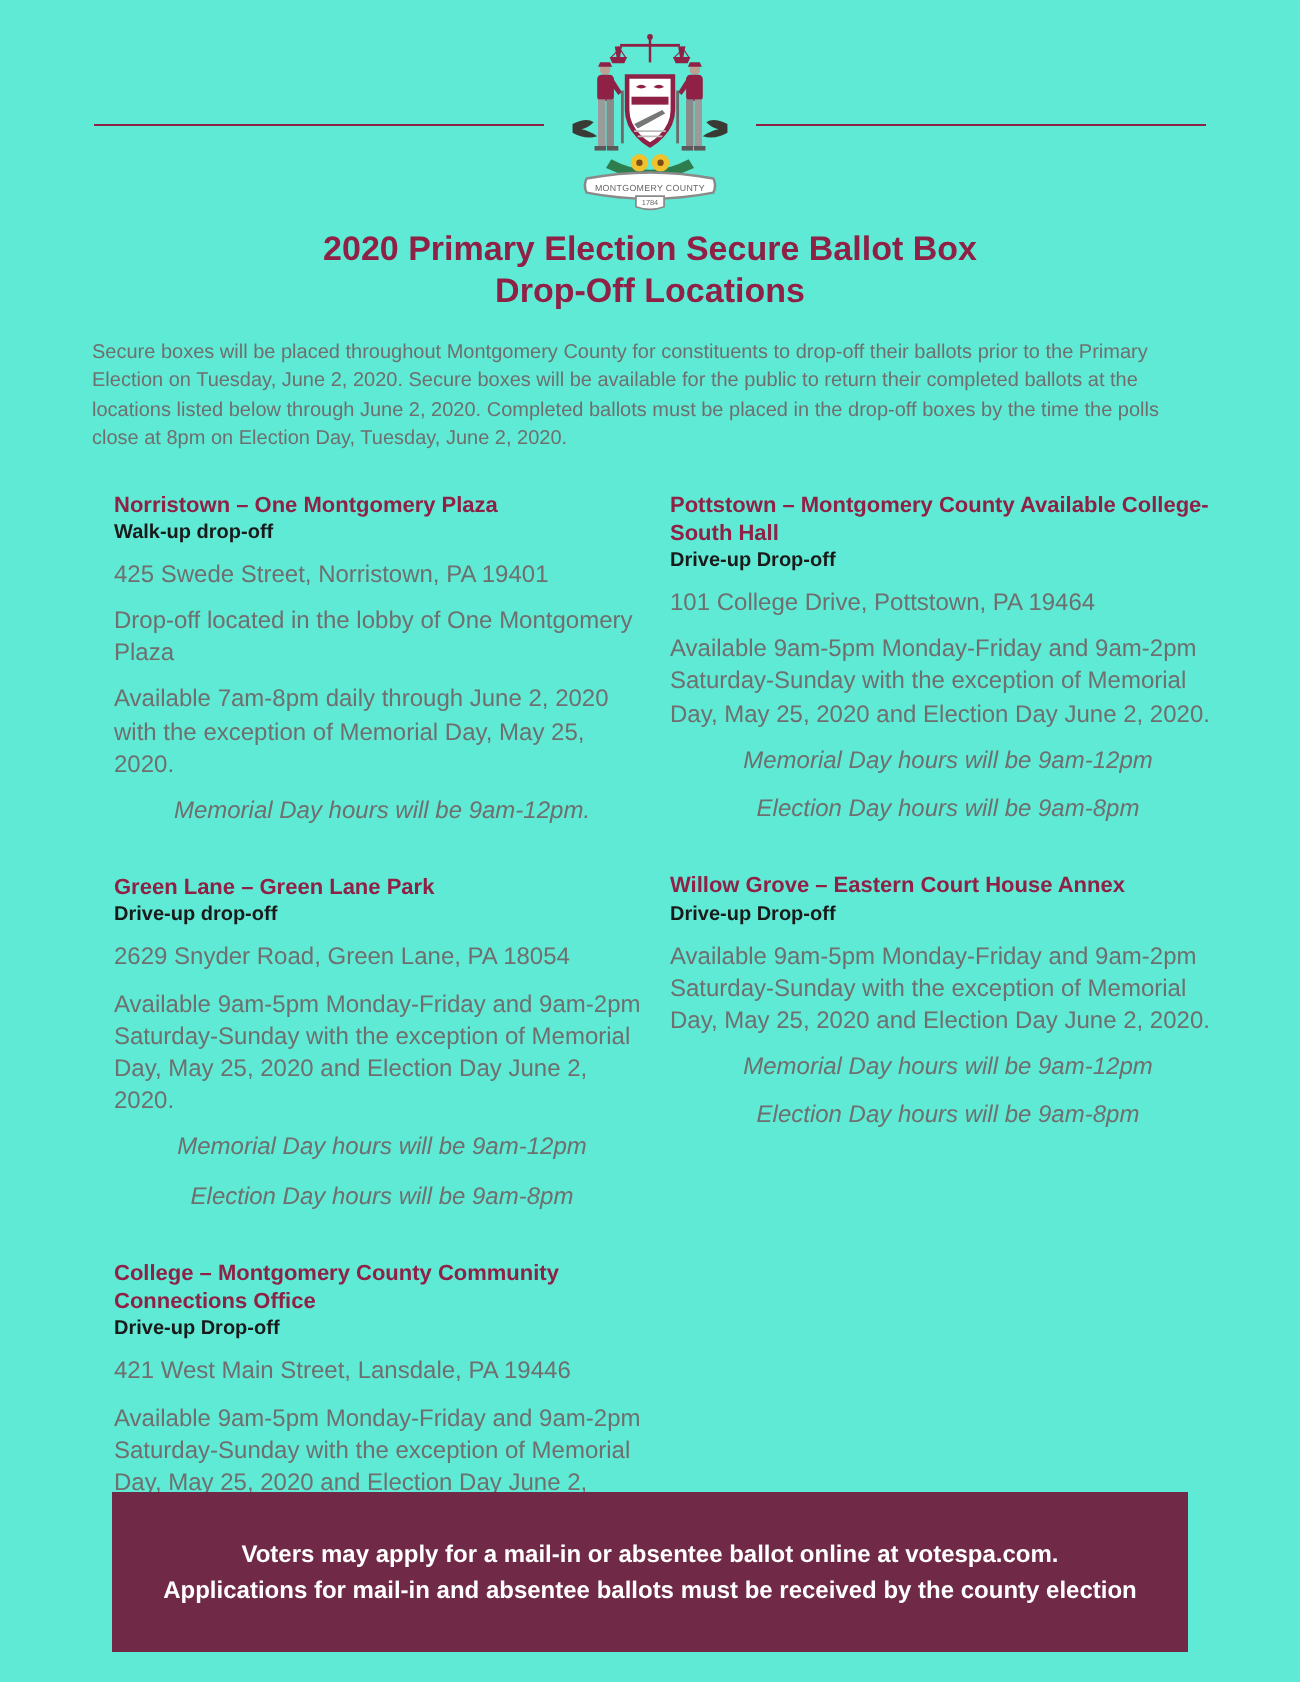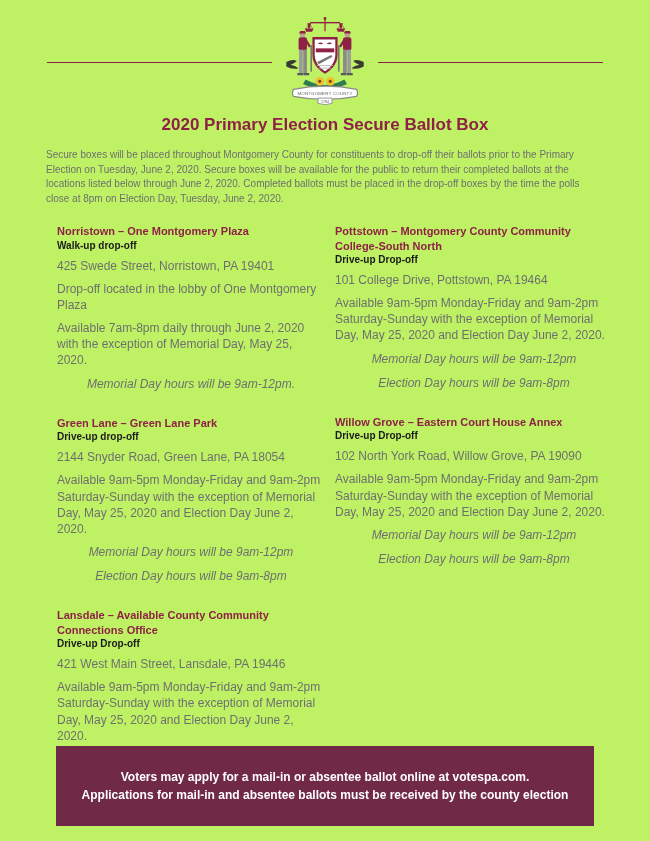--- a/index.html
+++ b/index.html
@@ -1,20 +1,20 @@
 <!DOCTYPE html>
 <html><head>
 <meta charset="utf-8">
 <style>
   html,body { margin:0; padding:0; background:#fff; }
   .page {
     position:relative;
     width:650px; height:841px;
     margin:0 auto;
-    background:#bef264;
+    background:#5eead4;
     font-family:"Liberation Sans", sans-serif;
     overflow:hidden;
   }
   
   .header { position:relative; height:110px; }
   .rule { position:absolute; top:62px; height:1px; background:#8e2145; }
   .rule.left  { left:47px;  width:225px; }
   .rule.right { right:47px; width:225px; }
   .seal { position:absolute; top:15px; left:50%; transform:translateX(-50%); width:88px; height:94px; }
   
@@ -123,71 +123,71 @@
         <path d="M14 83 q36 -7 72 0 q2 4 0 8 q-36 7 -72 0 q-2 -4 0 -8 z" fill="#ffffff" stroke="#8a8a8a" stroke-width="1.4"></path>
         <text x="50" y="89.8" text-anchor="middle" font-size="5" font-family="Liberation Sans, sans-serif" fill="#666666" letter-spacing="0.2">MONTGOMERY COUNTY</text>
         <path d="M42 93 h16 v6 q-8 3 -16 0 z" fill="#ffffff" stroke="#8a8a8a" stroke-width="1"></path>
         <text x="50" y="98.2" text-anchor="middle" font-size="4.2" font-family="Liberation Sans, sans-serif" fill="#666666">1784</text>
       </g>
     </svg>
   </div>
 
   <h1 class="title">
     <span>2020 Primary Election Secure Ballot Box</span><br>
+    <span>Drop-Off Locations</span>
   </h1>
 
   <p class="intro">Secure boxes will be placed throughout Montgomery County for constituents to drop-off their ballots prior to the Primary Election on Tuesday, June 2, 2020. Secure boxes will be available for the public to return their completed ballots at the locations listed below through June 2, 2020. Completed ballots must be placed in the drop-off boxes by the time the polls close at 8pm on Election Day, Tuesday, June 2, 2020.</p>
 
   <div class="columns">
 
     <div class="col">
 
       <section class="loc">
         <h3>Norristown – One Montgomery Plaza</h3>
         <h4>Walk-up drop-off</h4>
         <p>425 Swede Street, Norristown, PA 19401</p>
         <p>Drop-off located in the lobby of One Montgomery Plaza</p>
         <p>Available 7am-8pm daily through June 2, 2020 with the exception of Memorial Day, May 25, 2020.</p>
         <p class="note">Memorial Day hours will be 9am-12pm.</p>
       </section>
 
       <section class="loc">
         <h3>Green Lane – Green Lane Park</h3>
         <h4>Drive-up drop-off</h4>
-        <p>2144 Snyder Road, Green Lane, PA 18054</p>
+        <p>2629 Snyder Road, Green Lane, PA 18054</p>
         <p>Available 9am-5pm Monday-Friday and 9am-2pm Saturday-Sunday with the exception of Memorial Day, May 25, 2020 and Election Day June 2, 2020.</p>
         <p class="note">Memorial Day hours will be 9am-12pm</p>
         <p class="note">Election Day hours will be 9am-8pm</p>
       </section>
 
       <section class="loc">
-        <h3>Lansdale – Available County Community Connections Office</h3>
+        <h3>College – Montgomery County Community Connections Office</h3>
         <h4>Drive-up Drop-off</h4>
         <p>421 West Main Street, Lansdale, PA 19446</p>
         <p>Available 9am-5pm Monday-Friday and 9am-2pm Saturday-Sunday with the exception of Memorial Day, May 25, 2020 and Election Day June 2, 2020.</p>
 
       </section>
 
     </div>
 
     <div class="col">
 
       <section class="loc">
-        <h3>Pottstown – Montgomery County Community College-South North</h3>
+        <h3>Pottstown – Montgomery County Available College-South Hall</h3>
         <h4>Drive-up Drop-off</h4>
         <p>101 College Drive, Pottstown, PA 19464</p>
         <p>Available 9am-5pm Monday-Friday and 9am-2pm Saturday-Sunday with the exception of Memorial Day, May 25, 2020 and Election Day June 2, 2020.</p>
         <p class="note">Memorial Day hours will be 9am-12pm</p>
         <p class="note">Election Day hours will be 9am-8pm</p>
       </section>
 
       <section class="loc">
         <h3>Willow Grove – Eastern Court House Annex</h3>
         <h4>Drive-up Drop-off</h4>
-        <p>102 North York Road, Willow Grove, PA 19090</p>
         <p>Available 9am-5pm Monday-Friday and 9am-2pm Saturday-Sunday with the exception of Memorial Day, May 25, 2020 and Election Day June 2, 2020.</p>
         <p class="note">Memorial Day hours will be 9am-12pm</p>
         <p class="note">Election Day hours will be 9am-8pm</p>
       </section>
 
     </div>
   </div>
 
   <div class="footer">
     <div>Voters may apply for a mail-in or absentee ballot online at votespa.com.</div>

